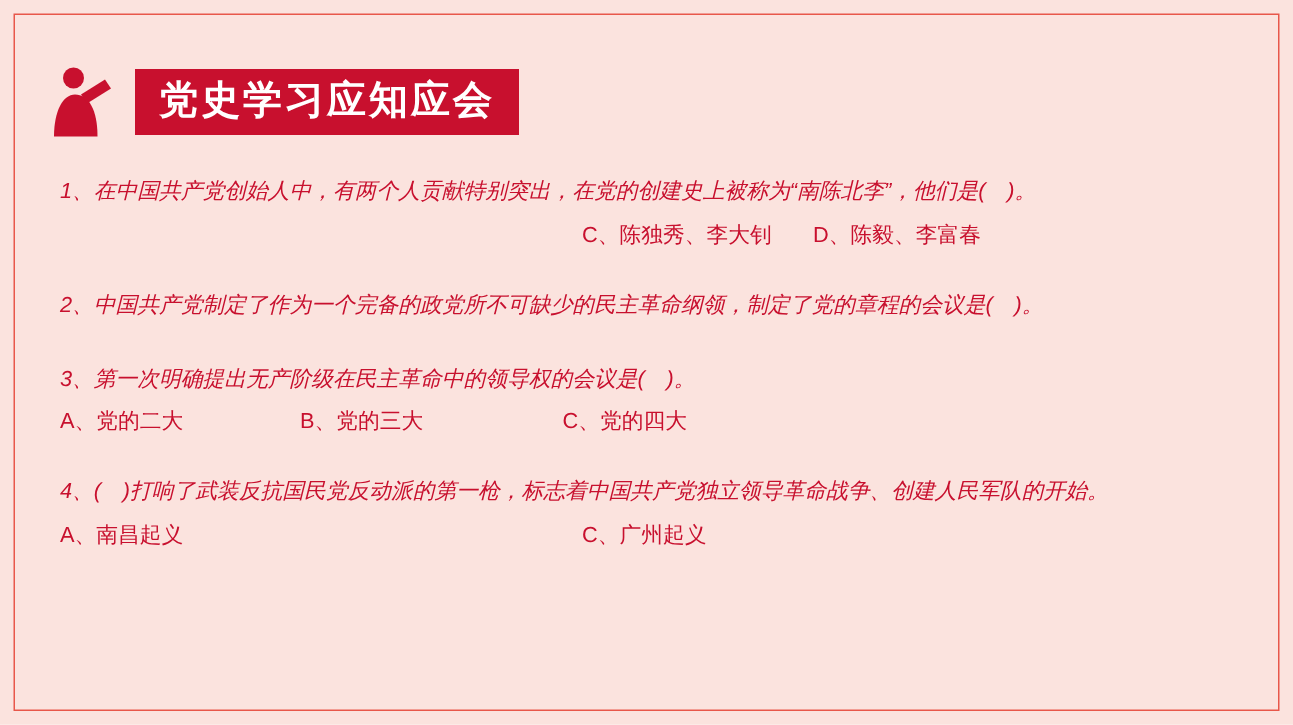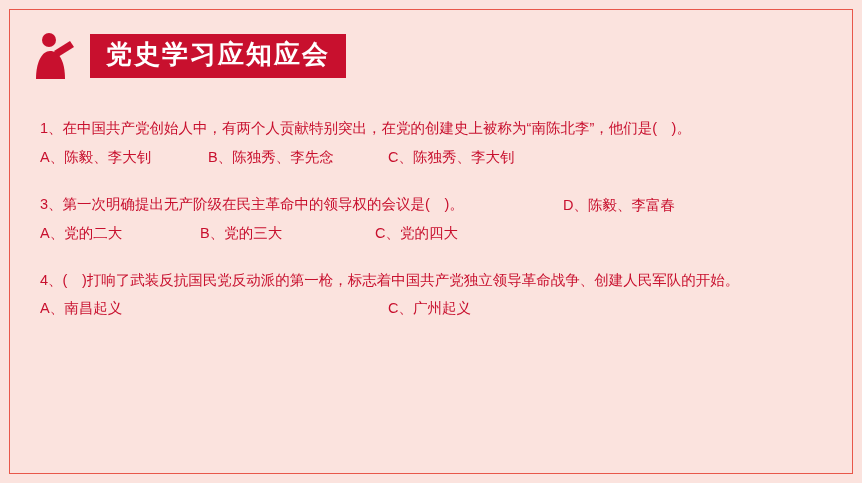--- a/index.html
+++ b/index.html
@@ -26,21 +26,21 @@
     top: 9px;
     right: 9px;
     bottom: 9px;
     border: 1.5px solid #e8574a;
     box-sizing: border-box;
     pointer-events: none;
   }
   .header {
     position: absolute;
     left: 30px;
-    top: 30px;
+    top: 42px;
     display: flex;
     align-items: center;
     height: 52px;
   }
   .emblem {
     width: 46px;
     height: 50px;
     position: relative;
     flex: 0 0 auto;
     margin-right: 14px;
@@ -67,40 +67,41 @@
   }
   .question-block {
     margin-bottom: 27px;
   }
   .q-stem {
     color: #c8102e;
     font-size: 14.5px;
     line-height: 1.5;
     white-space: nowrap;
     margin-bottom: 7px;
+    font-style: italic;
   }
   .q-options {
     position: relative;
     height: 20px;
   }
   .opt {
     position: absolute;
     top: 0;
     color: #c8102e;
     font-size: 14.5px;
     line-height: 1.4;
     white-space: nowrap;
   }
   .opt.o0 { left: 0px; }
   .opt.o1 { left: 160px; }
   .opt.o2 { left: 335px; }
   .opt.o3 { left: 515px; }
   .qb-wide .opt.o1 { left: 168px; }
   .qb-wide .opt.o2 { left: 348px; }
-  .qb-wide .opt.o3 { left: 523px; margin-top: 48px; }
+  .qb-wide .opt.o3 { left: 502px; }
 </style>
 </head>
 <body>
 
 <div class="slide">
   <div class="slide-border"></div>
 
   <div class="header">
     <div class="emblem">
       <svg width="46" height="50" viewBox="0 0 46 50" xmlns="http://www.w3.org/2000/svg">
@@ -118,28 +119,27 @@
     <div class="title-box">
       <span class="title-text">党史学习应知应会</span>
     </div>
   </div>
 
   <div class="content">
 
     <div class="question-block qb-wide">
       <div class="q-stem">1、在中国共产党创始人中，有两个人贡献特别突出，在党的创建史上被称为“南陈北李”，他们是(　)。</div>
       <div class="q-options">
-        <span class="opt o0">A、陈毅、李大钊</span>
-        <span class="opt o1">B、陈独秀、李先念</span>
         <span class="opt o2">C、陈独秀、李大钊</span>
         <span class="opt o3">D、陈毅、李富春</span>
       </div>
     </div>
 
     <div class="question-block">
+      <div class="q-stem">2、中国共产党制定了作为一个完备的政党所不可缺少的民主革命纲领，制定了党的章程的会议是(　)。</div>
     </div>
 
     <div class="question-block">
       <div class="q-stem">3、第一次明确提出无产阶级在民主革命中的领导权的会议是(　)。</div>
       <div class="q-options">
         <span class="opt o0">A、党的二大</span>
         <span class="opt o1">B、党的三大</span>
         <span class="opt o2">C、党的四大</span>
       </div>
     </div>

